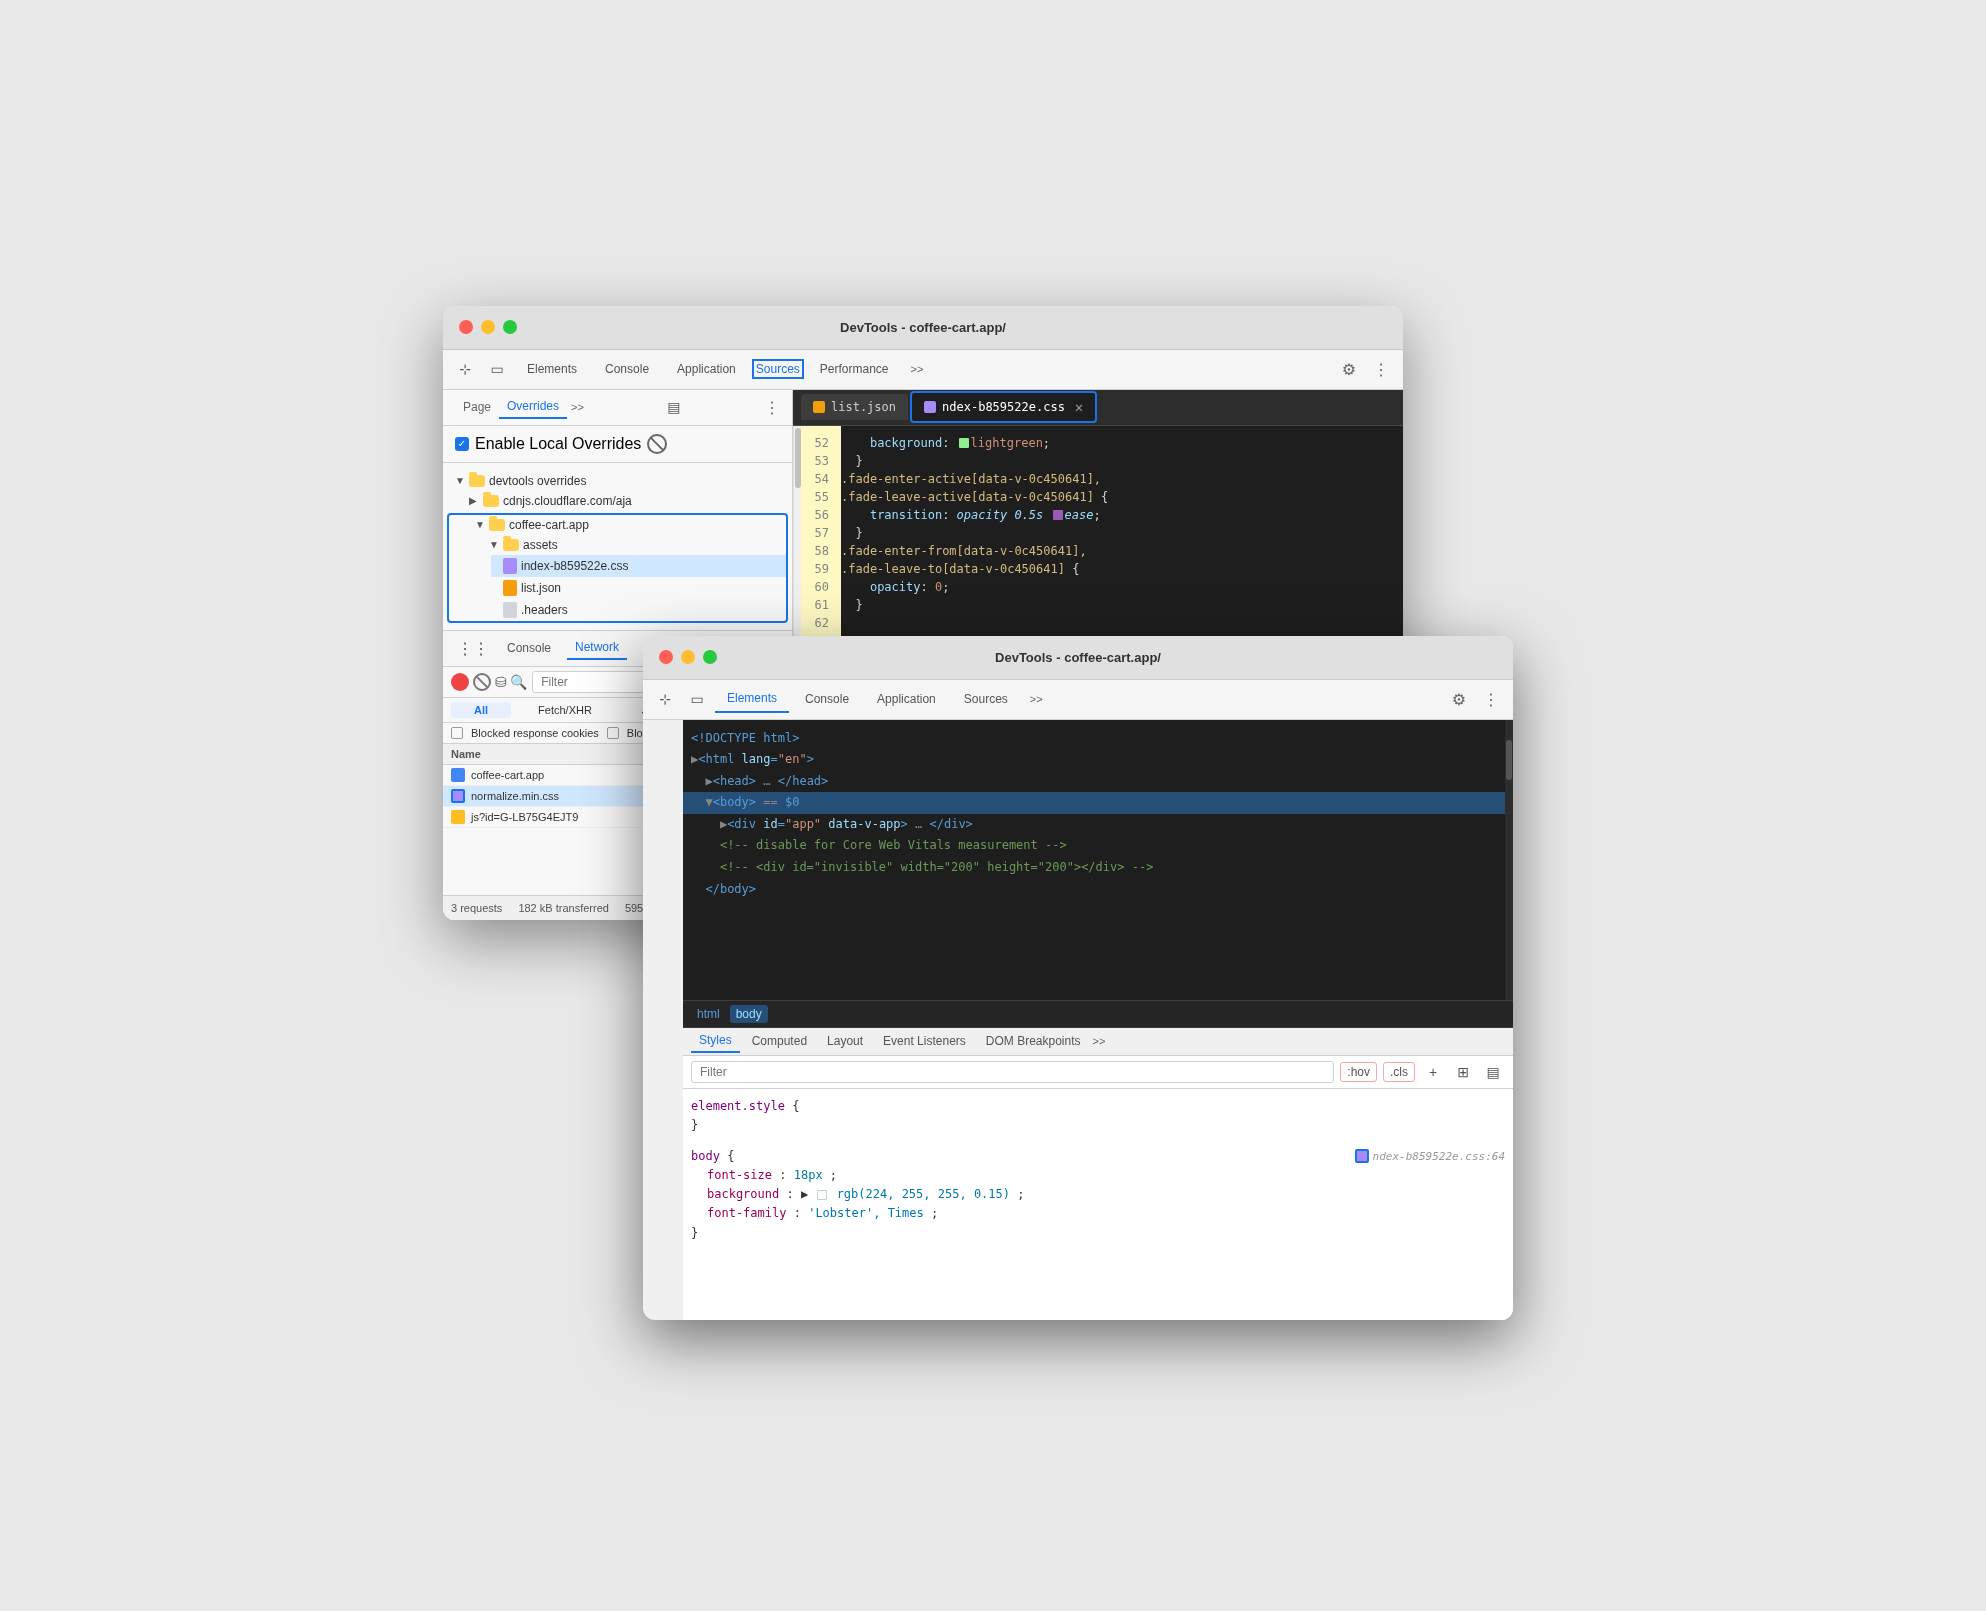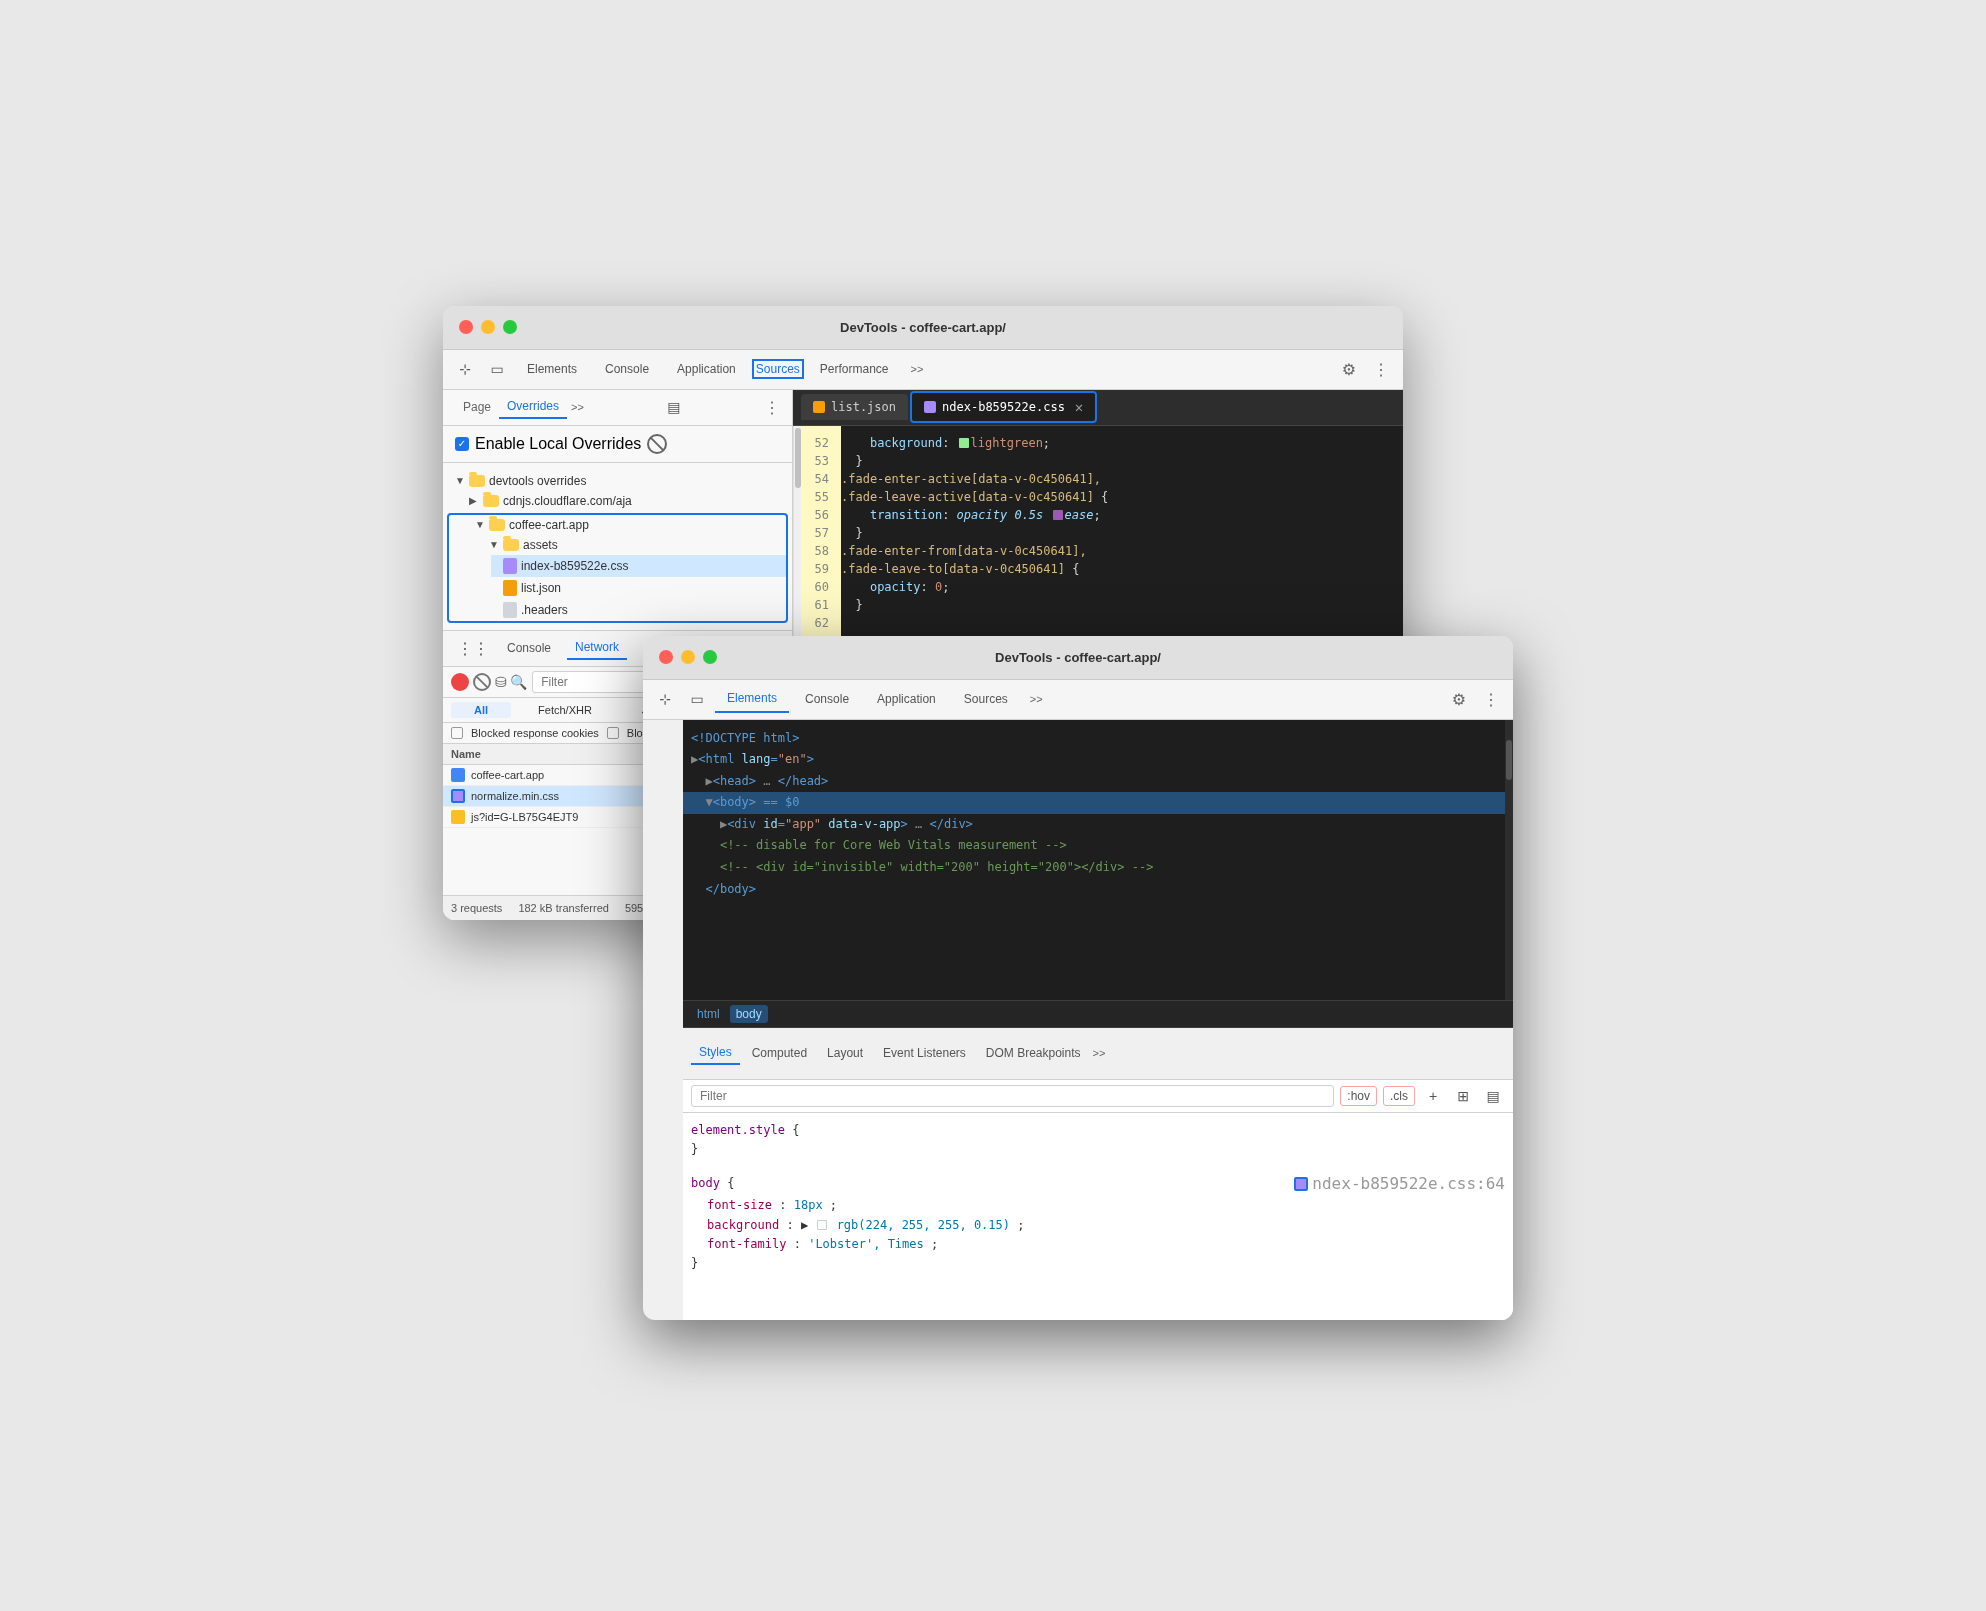--- a/index.html
+++ b/index.html
@@ -674,21 +674,21 @@
       flex-direction: column;
       background: #f8f8f8;
     }
 
     .styles-panel-tabs {
       display: flex;
       align-items: center;
       padding: 0 8px;
       background: #f0f0f0;
       border-bottom: 1px solid #d0d0d0;
-      height: 52px;
+      height: 28px;
       gap: 4px;
     }
 
     .styles-tab {
       font-size: 12px;
       color: #555;
       padding: 4px 8px;
       cursor: pointer;
     }
     .styles-tab.active {
@@ -756,26 +756,27 @@
 
     .style-selector { color: #800080; }
     .style-brace { color: #333; }
     .style-prop { color: #905; }
     .style-colon { color: #333; }
     .style-val { color: #07a; }
     .style-semi { color: #333; }
 
     .style-link {
       float: right;
-      font-size: 16px;
+      font-size: 11px;
       color: #999;
       cursor: pointer;
       display: flex;
       align-items: center;
       gap: 4px;
+      font-style: italic;
     }
 
     .source-link-icon {
       width: 14px;
       height: 14px;
       background: #a78bfa;
       border-radius: 2px;
       border: 2px solid #1a73e8;
       flex-shrink: 0;
     }

